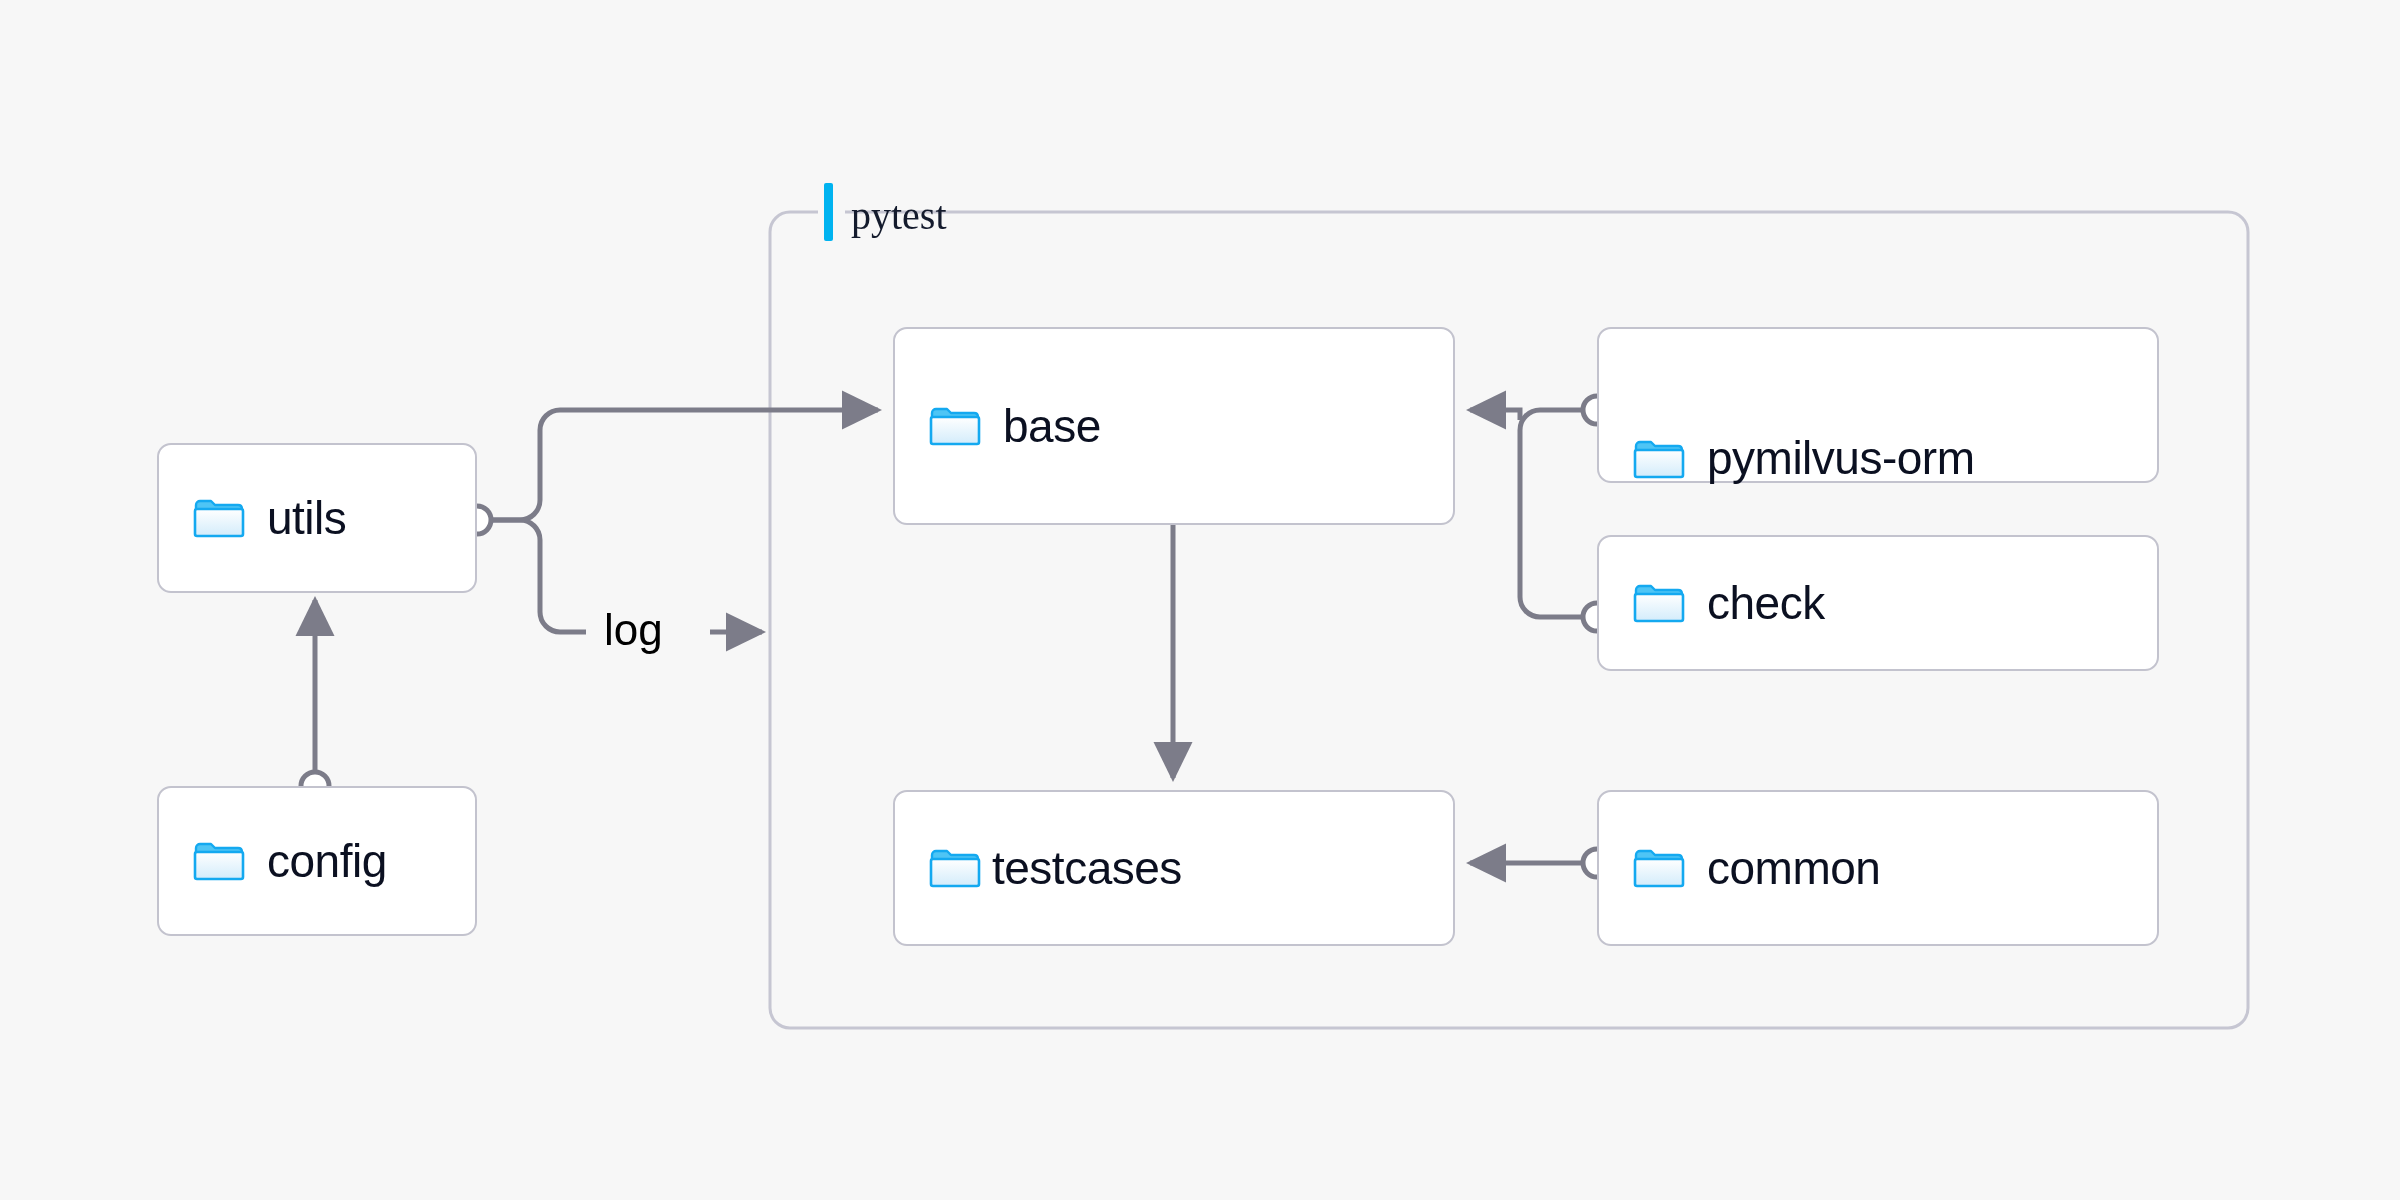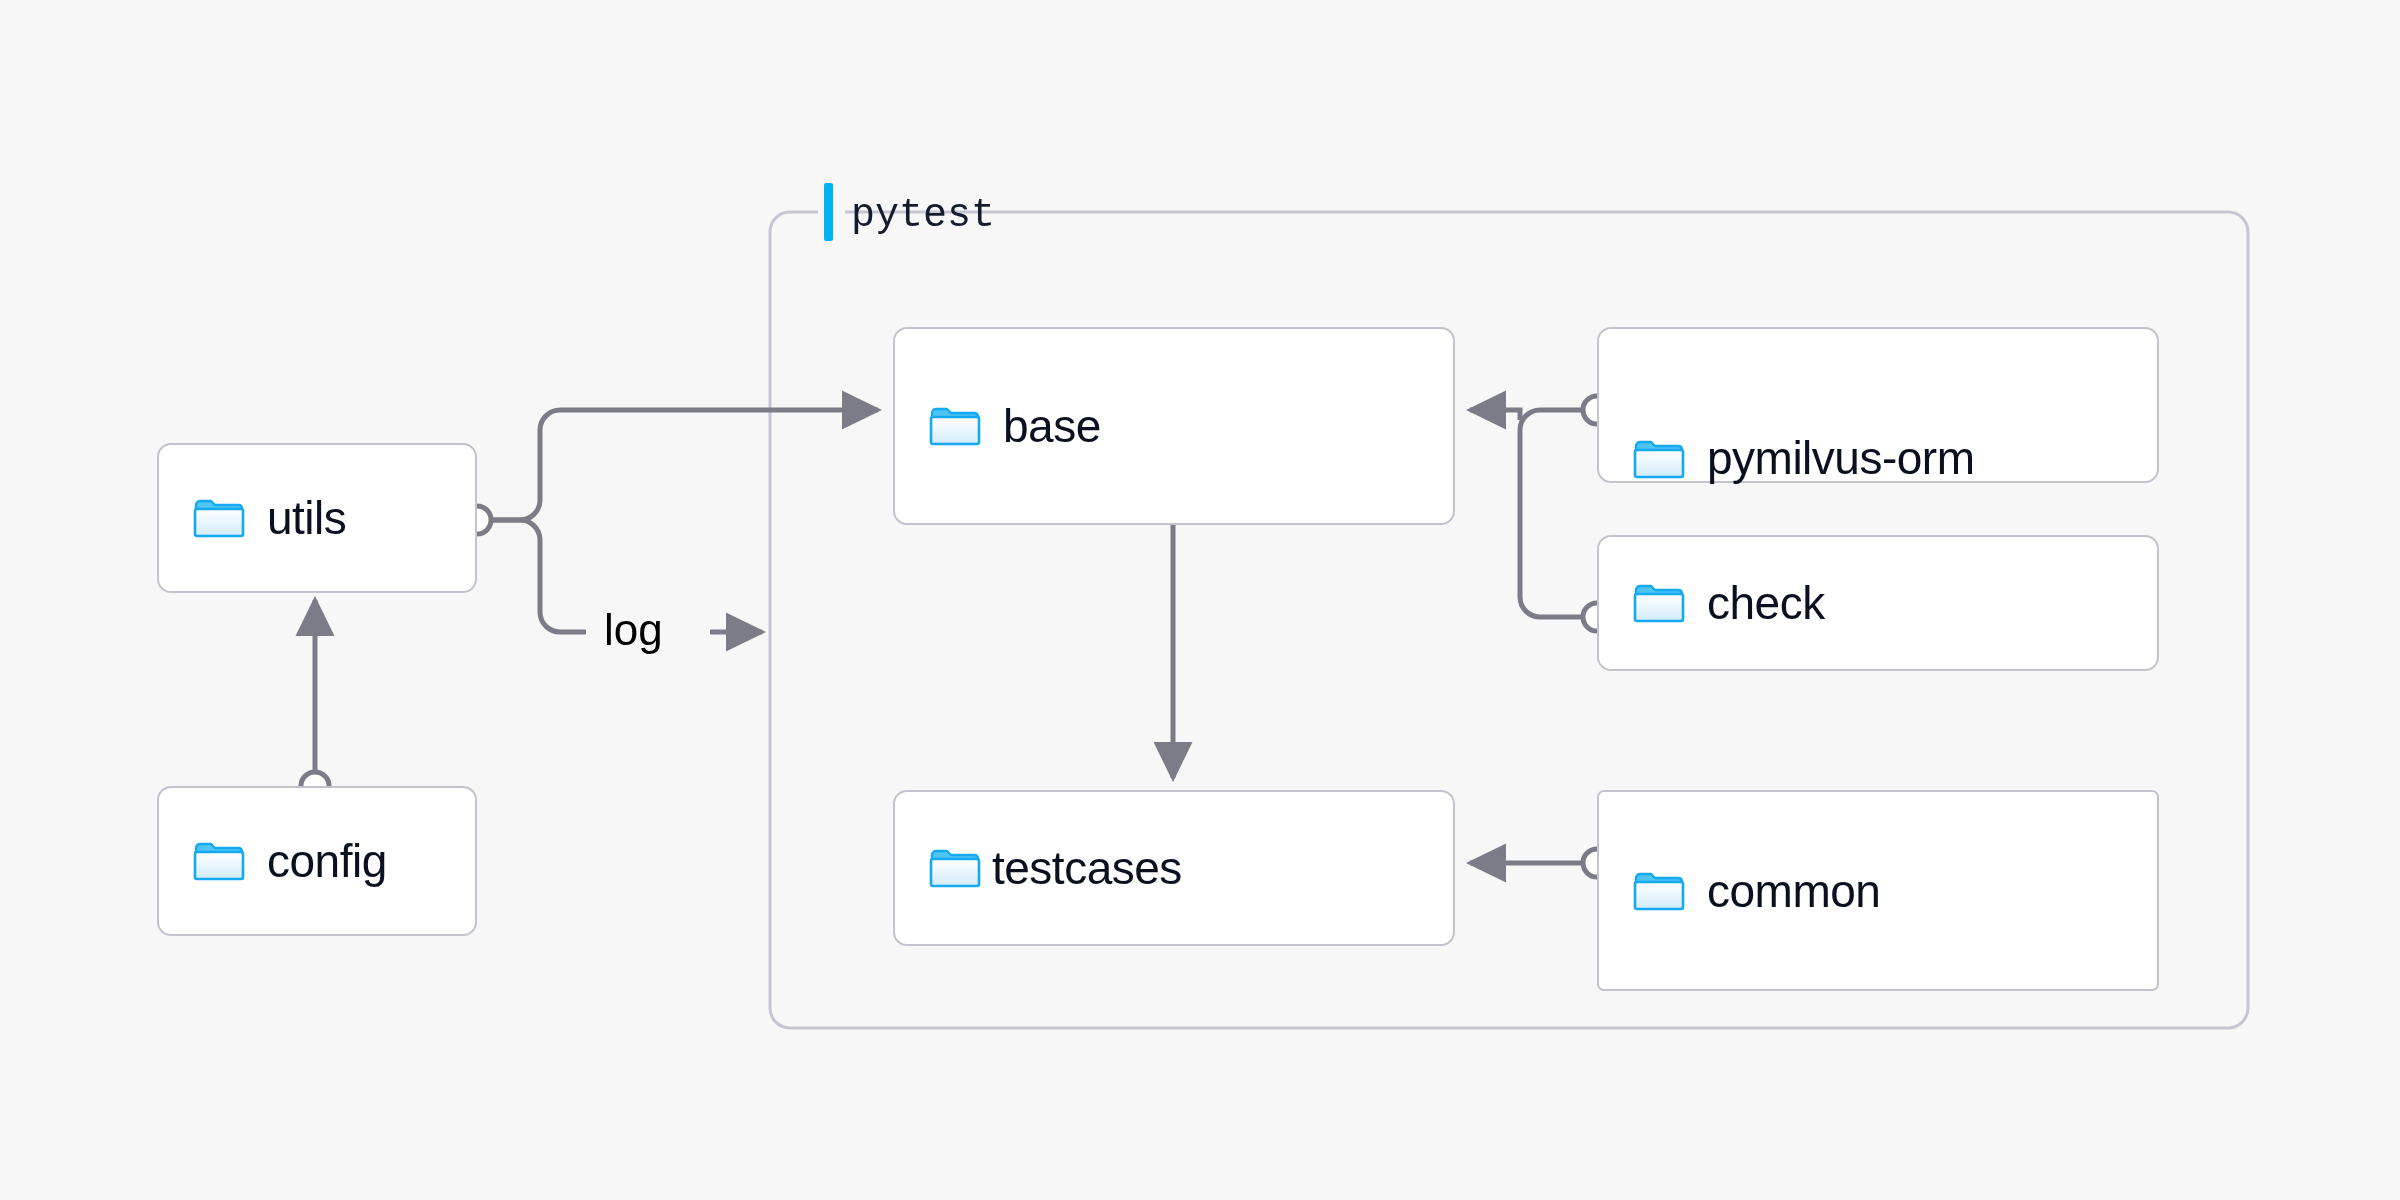--- a/index.html
+++ b/index.html
@@ -46,21 +46,21 @@
     line-height: 1;
   }
   .folder-icon {
     width: 52px;
     height: 44px;
     flex: 0 0 auto;
     display: block;
   }
   .group-title {
     position: absolute;
-    font-family: Liberation Mono, monospace;
+    font-family: Liberation Serif, serif;
     font-size: 40px;
     font-weight: 400;
     color: #141b2d;
     white-space: nowrap;
     line-height: 1;
     text-align: right;
   }
   .group-accent {
     position: absolute;
     width: 9px;
@@ -204,21 +204,21 @@
       <path d="M3 9 C3 6.5 5 5 7 5 L18 5 L22 9 L45 9 C47.5 9 49 10.5 49 13 L49 15 L3 15 Z" fill="#4ec5f5" stroke="#14a9f0" stroke-width="2.4" stroke-linejoin="round"></path>
       <linearGradient id="fg6" x1="0" y1="0" x2="0" y2="1">
         <stop offset="0" stop-color="#ffffff"></stop>
         <stop offset="1" stop-color="#d3ecfb"></stop>
       </linearGradient>
       <path d="M4 13 L48 13 C49.2 13 50 13.8 50 15 L50 38 C50 39.2 49.2 40 48 40 L4 40 C2.8 40 2 39.2 2 38 L2 15 C2 13.8 2.8 13 4 13 Z" fill="url(#fg6)" stroke="#14a9f0" stroke-width="2.6" stroke-linejoin="round"></path>
     </svg>
     <span class="node-label">check</span>
   </div>
 
-  <div class="node" style="left:1597px; top:790px; width:562px; height:201px;border-radius:7px;">
+  <div class="node" style="left:1597px; top:790px; width:562px; height:156px;">
     <svg class="folder-icon" viewBox="0 0 52 44">
       <path d="M3 9 C3 6.5 5 5 7 5 L18 5 L22 9 L45 9 C47.5 9 49 10.5 49 13 L49 15 L3 15 Z" fill="#4ec5f5" stroke="#14a9f0" stroke-width="2.4" stroke-linejoin="round"></path>
       <linearGradient id="fg7" x1="0" y1="0" x2="0" y2="1">
         <stop offset="0" stop-color="#ffffff"></stop>
         <stop offset="1" stop-color="#d3ecfb"></stop>
       </linearGradient>
       <path d="M4 13 L48 13 C49.2 13 50 13.8 50 15 L50 38 C50 39.2 49.2 40 48 40 L4 40 C2.8 40 2 39.2 2 38 L2 15 C2 13.8 2.8 13 4 13 Z" fill="url(#fg7)" stroke="#14a9f0" stroke-width="2.6" stroke-linejoin="round"></path>
     </svg>
     <span class="node-label">common</span>
   </div>

